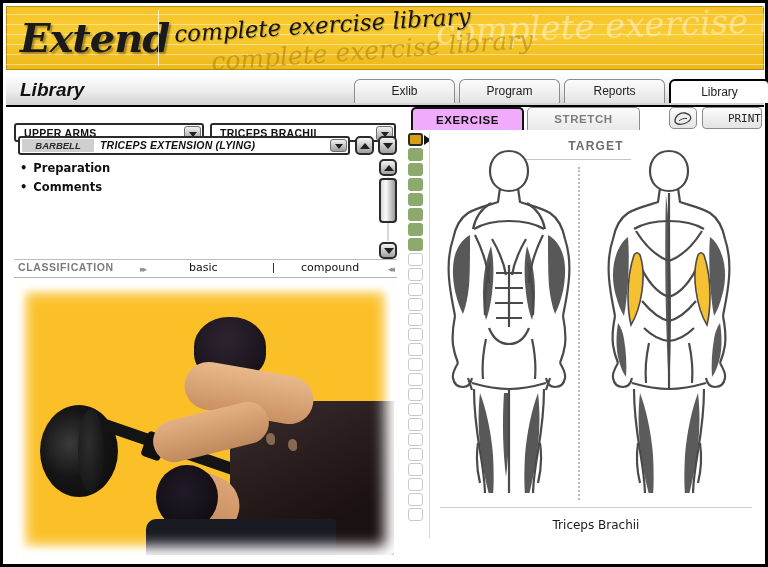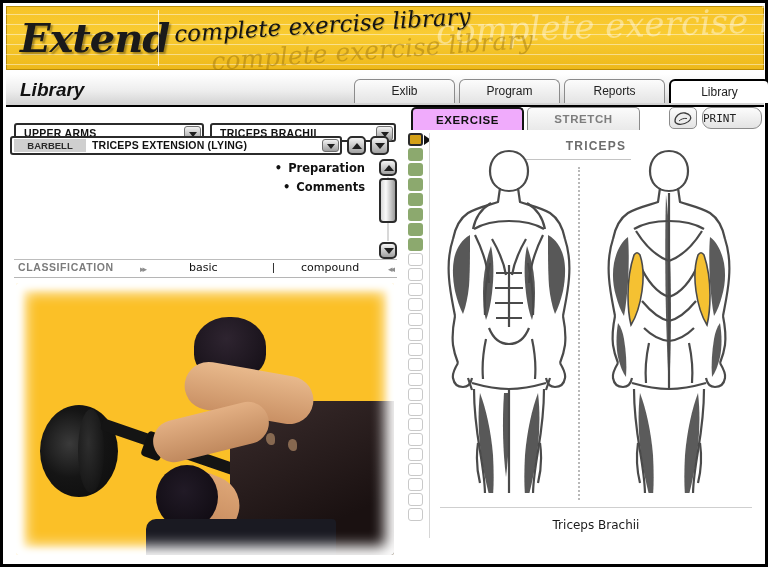--- a/index.html
+++ b/index.html
@@ -49,21 +49,21 @@
   .combo{height:19px;border:2px solid #2b2b2b;background:#fff;border-radius:3px;display:flex;
          align-items:center;box-sizing:border-box;position:relative;}
   .combo .lbl{font-size:10.5px;font-weight:700;color:#111;padding-left:8px;letter-spacing:.3px;}
   .combo .arw{position:absolute;right:1px;top:1px;width:17px;height:15px;border-radius:3px;
        background:linear-gradient(180deg,#f2f2f2,#9d9d9d);border:1px solid #6f6f6f;box-sizing:border-box;}
   .combo .arw:after{content:"";position:absolute;left:4px;top:5px;border-left:4px solid transparent;
        border-right:4px solid transparent;border-top:5px solid #1f1f1f;}
   #combo-group{width:190px;}
   #combo-muscle{width:186px;}
 
-  .exrow{position:absolute;left:4px;top:29px;width:383px;height:20px;}
+  .exrow{position:absolute;left:12px;top:29px;width:383px;height:20px;font-style:italic;}
   .exbar{position:absolute;left:0;top:0;width:332px;height:19px;border:2px solid #2b2b2b;
          border-radius:3px;background:#fff;box-sizing:border-box;}
   .exbar .eq{position:absolute;left:2px;top:1px;width:72px;height:13px;line-height:13px;
              background:#cfcfcf;color:#2b2b2b;font-size:9.5px;font-weight:700;text-align:center;}
   .exbar .en{position:absolute;left:80px;top:1px;font-size:10.5px;font-weight:700;color:#111;
              line-height:13px;letter-spacing:.2px;}
   .exbar .arw{position:absolute;right:1px;top:1px;width:17px;height:13px;border-radius:3px;
        background:linear-gradient(180deg,#f2f2f2,#9d9d9d);border:1px solid #6f6f6f;box-sizing:border-box;}
   .exbar .arw:after{content:"";position:absolute;left:4px;top:4px;border-left:4px solid transparent;
        border-right:4px solid transparent;border-top:5px solid #1f1f1f;}
@@ -72,21 +72,21 @@
   .rbtn:after{content:"";position:absolute;left:3px;top:5px;border-left:5px solid transparent;
         border-right:5px solid transparent;}
   #btn-prev{left:337px;}
   #btn-prev:after{border-bottom:6px solid #1f1f1f;}
   #btn-next{left:360px;}
   #btn-next:after{border-top:6px solid #1f1f1f;}
 
   .textpanel{position:absolute;left:8px;top:52px;width:383px;height:100px;background:#fff;
              border-bottom:1px solid #bdbdbd;overflow:hidden;}
   .txt{position:absolute;left:6px;top:2px;width:345px;font-family:"DejaVu Sans",sans-serif;}
-  .sec{margin-bottom:5px;text-align:right;}
+  .sec{margin-bottom:5px;}
   .sec-h{font-size:11.5px;font-weight:700;color:#111;}
   .sec-h:before{content:"\2022";color:#111;margin-right:6px;}
   .sec-b{font-size:10.5px;color:#1a1a1a;line-height:14px;margin-left:13px;}
 
   .vsb{position:absolute;right:0;top:0;width:18px;height:100px;}
   .vsb .sbtn{position:absolute;left:0;width:18px;height:17px;border:2px solid #2b2b2b;border-radius:5px;
         background:linear-gradient(180deg,#f4f4f4,#a0a0a0);box-sizing:border-box;}
   .vsb .sbtn:after{content:"";position:absolute;left:3px;top:4px;border-left:5px solid transparent;
         border-right:5px solid transparent;}
   .vsb .up{top:0;} .vsb .up:after{border-bottom:6px solid #1f1f1f;}
@@ -137,22 +137,22 @@
 
   .subtabs{position:absolute;left:6px;top:0;display:flex;gap:3px;}
   .stab{width:113px;height:23px;line-height:22px;text-align:center;font-size:11.5px;font-weight:700;
         color:#7d7d7d;letter-spacing:.6px;background:linear-gradient(180deg,#fbfbfb,#e9e9e9);
         border:1px solid #8b8b8b;border-bottom:none;border-radius:5px 5px 0 0;box-sizing:border-box;}
   .stab.active{background:#f0abfc;color:#111;border:2px solid #141414;border-bottom:none;}
 
   .iconbtn{position:absolute;left:264px;top:0;width:28px;height:22px;border:1px solid #8b8b8b;
            border-radius:5px;background:linear-gradient(180deg,#fcfcfc,#e3e3e3);box-sizing:border-box;}
   .printbtn{position:absolute;left:297px;top:0;width:60px;height:22px;border:1px solid #8b8b8b;
-           border-radius:9px;background:linear-gradient(180deg,#fcfcfc,#e3e3e3);box-sizing:border-box;
-           text-align:left;line-height:21px;font-size:11px;font-family:"DejaVu Sans Mono",monospace;color:#222;}
+           border-radius:4px;background:linear-gradient(180deg,#fcfcfc,#e3e3e3);box-sizing:border-box;
+           text-align:right;line-height:21px;font-size:11px;font-family:"DejaVu Sans Mono",monospace;color:#222;}
 
   .swatches{position:absolute;left:3px;top:26px;width:20px;}
   .sw{width:15px;height:13px;margin-bottom:2px;border-radius:3px;box-sizing:border-box;}
   .sw.sel{border:2px solid #2b2b2b;box-shadow:0 0 0 1px #fff;}
   .sw.empty{border:1px solid #c9c9c9;background:#fff;}
   .cursor-tri{position:absolute;left:19px;top:28px;width:0;height:0;border-left:7px solid #111;
         border-top:5px solid transparent;border-bottom:5px solid transparent;}
 
   .figpane{position:absolute;left:24px;top:26px;width:332px;height:405px;background:#fff;
            border-left:1px solid #d6d6d6;overflow:hidden;}
@@ -311,21 +311,21 @@
         <div class="sw empty"></div>
         <div class="sw empty"></div>
         <div class="sw empty"></div>
         <div class="sw empty"></div>
         <div class="sw empty"></div>
         <div class="sw empty"></div>
       </div>
       <div class="cursor-tri"></div>
 
       <div class="figpane">
-        <div class="targetlbl">TRICEPS</div>
+        <div class="targetlbl">TARGET</div>
         <div class="targetline"></div>
         <div class="dotted"></div>
 
         <svg class="fig" id="fig-front" width="150" height="350" viewBox="0 0 150 350">
           <g fill="none" stroke="#4a4a4a" stroke-width="2.2" stroke-linejoin="round">
             <path d="M75 8 c-12 0 -19 9 -19 20 0 11 7 20 19 20 12 0 19-9 19-20 0-11-7-20-19-20z"></path>
             <path d="M66 45 l-2 14 c-9 3 -22 6 -30 11 -9 6 -13 16 -15 26 M84 45 l2 14 c9 3 22 6 30 11 9 6 13 16 15 26"></path>
             <path d="M19 96 c-4 12 -5 26 -4 39 1 14 4 27 6 38 M131 96 c4 12 5 26 4 39 -1 14 -4 27 -6 38"></path>
             <path d="M21 173 c-2 10 -3 20 -2 29 1 7 3 13 5 18 M129 173 c2 10 3 20 2 29 -1 7 -3 13 -5 18"></path>
             <path d="M24 220 c-3 5 -6 10 -5 15 1 6 5 9 10 9 5 0 8-4 9-9 M126 220 c3 5 6 10 5 15 -1 6 -5 9 -10 9 -5 0 -8-4 -9-9"></path>

